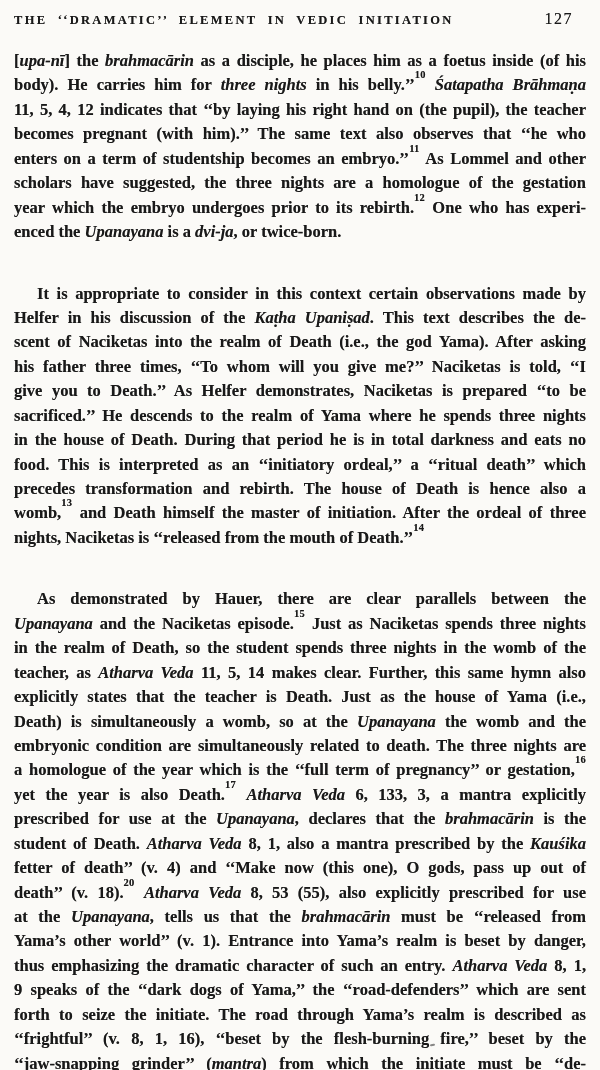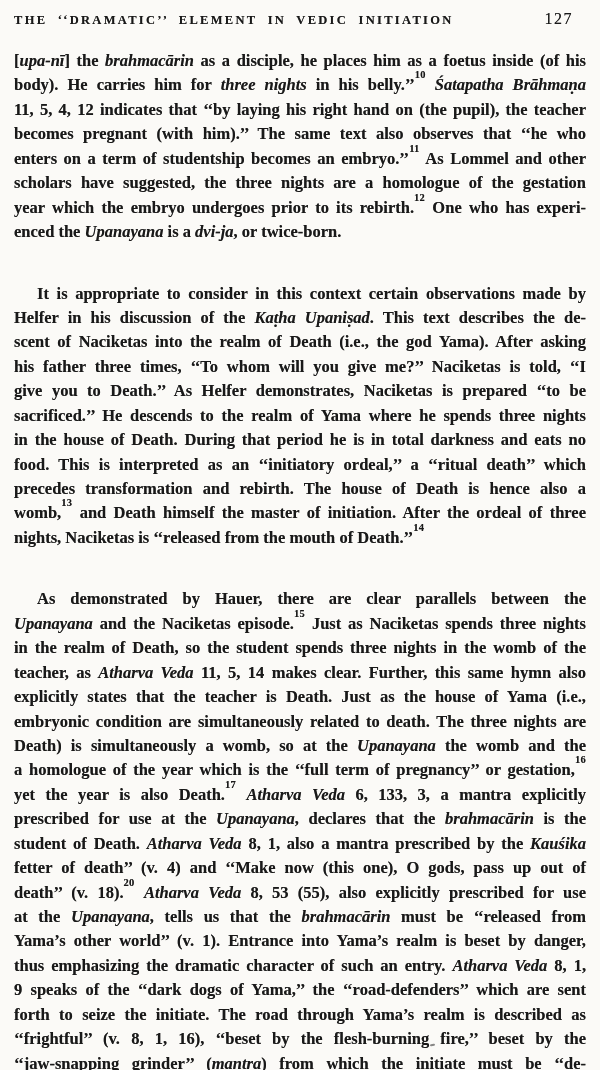--- a/index.html
+++ b/index.html
@@ -99,22 +99,22 @@
         <div class="line">precedes transformation and rebirth. The house of Death is hence also a</div>
         <div class="line">womb,<sup>13</sup> and Death himself the master of initiation. After the ordeal of three</div>
         <div class="line last">nights, Naciketas is ‘‘released from the mouth of Death.’’<sup>14</sup></div>
       </div>
       <div class="para indent">
         <div class="line">As demonstrated by Hauer, there are clear parallels between the</div>
         <div class="line"><i>Upanayana</i> and the Naciketas episode.<sup>15</sup> Just as Naciketas spends three nights</div>
         <div class="line">in the realm of Death, so the student spends three nights in the womb of the</div>
         <div class="line">teacher, as <i>Atharva Veda</i> 11, 5, 14 makes clear. Further, this same hymn also</div>
         <div class="line">explicitly states that the teacher is Death. Just as the house of Yama (i.e.,</div>
+        <div class="line">Death) is simultaneously a womb, so at the <i>Upanayana</i> the womb and the</div>
         <div class="line">embryonic condition are simultaneously related to death. The three nights are</div>
-        <div class="line">Death) is simultaneously a womb, so at the <i>Upanayana</i> the womb and the</div>
         <div class="line">a homologue of the year which is the ‘‘full term of pregnancy’’ or gestation,<sup>16</sup></div>
         <div class="line">yet the year is also Death.<sup>17</sup> <i>Atharva Veda</i> 6, 133, 3, a mantra explicitly</div>
         <div class="line">prescribed for use at the <i>Upanayana</i>, declares that the <i>brahmacārin</i> is the</div>
         <div class="line">student of Death. <i>Atharva Veda</i> 8, 1, also a mantra prescribed by the <i>Kauśika</i></div>
         <div class="line">fetter of death’’ (v. 4) and ‘‘Make now (this one), O gods, pass up out of</div>
         <div class="line">death’’ (v. 18).<sup>20</sup> <i>Atharva Veda</i> 8, 53 (55), also explicitly prescribed for use</div>
         <div class="line">at the <i>Upanayana</i>, tells us that the <i>brahmacārin</i> must be ‘‘released from</div>
         <div class="line">Yama’s other world’’ (v. 1). Entrance into Yama’s realm is beset by danger,</div>
         <div class="line">thus emphasizing the dramatic character of such an entry. <i>Atharva Veda</i> 8, 1,</div>
         <div class="line">9 speaks of the ‘‘dark dogs of Yama,’’ the ‘‘road-defenders’’ which are sent</div>

